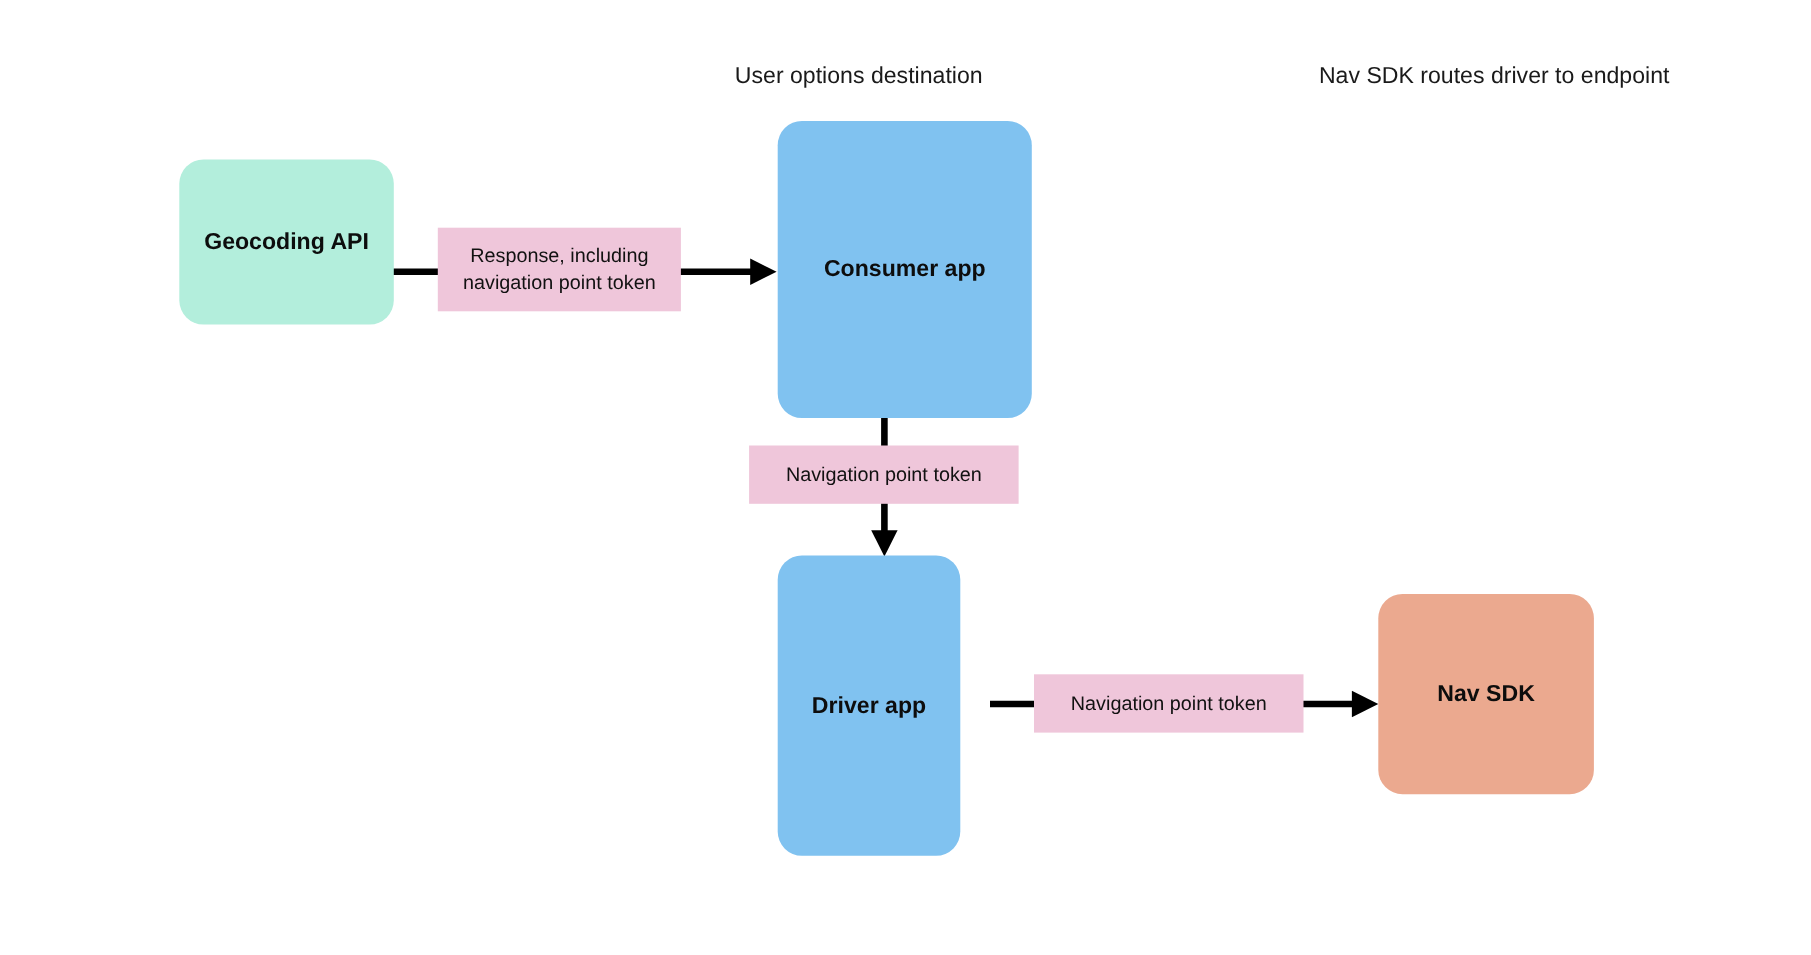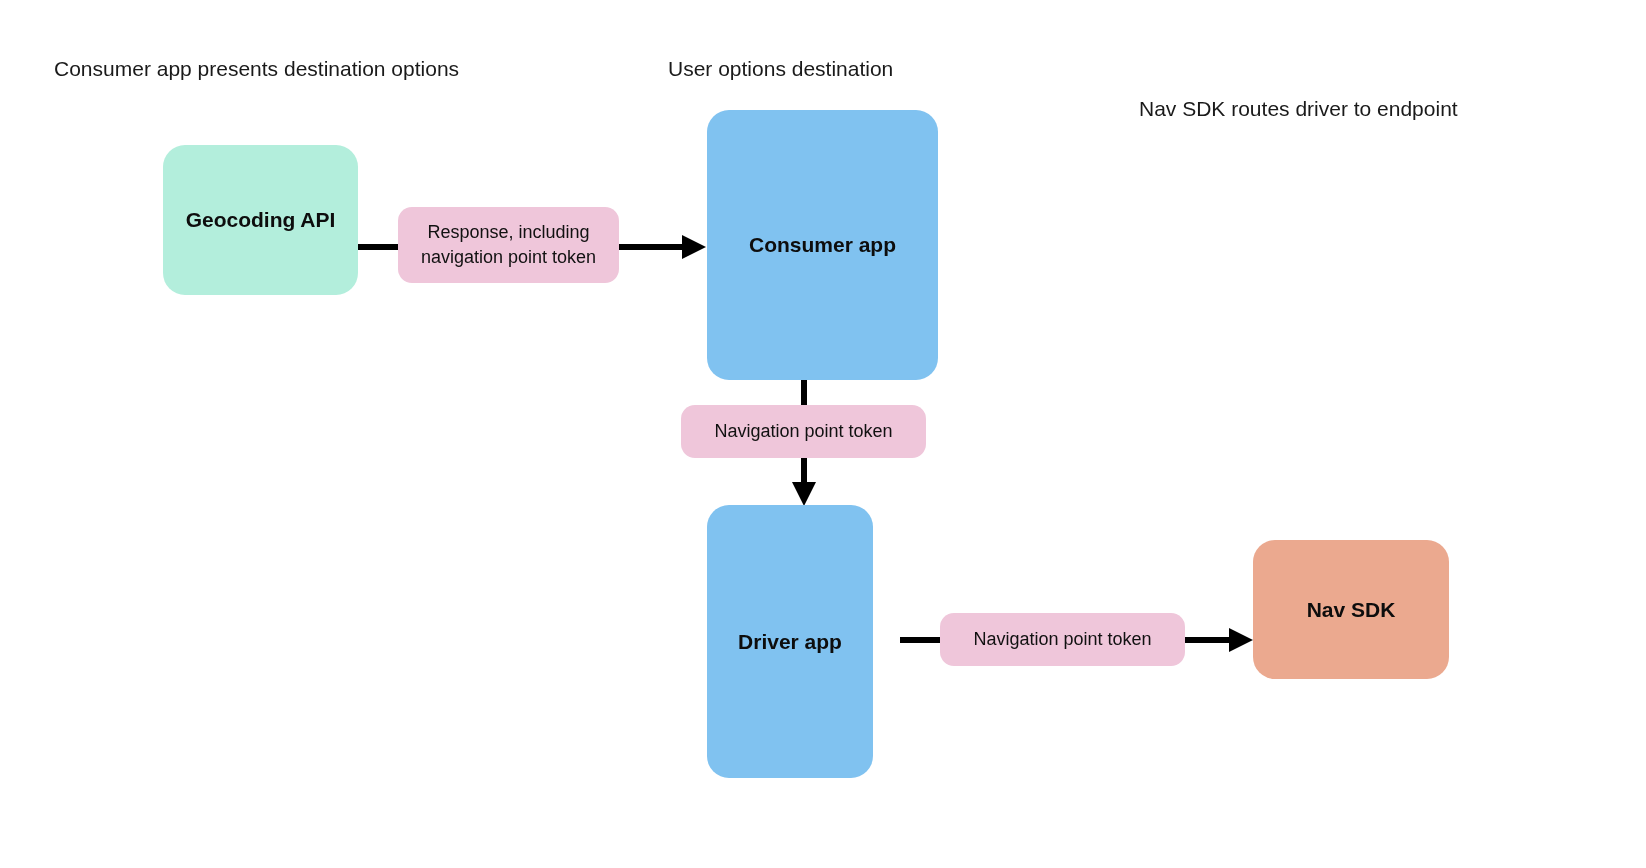--- a/index.html
+++ b/index.html
@@ -51,21 +51,20 @@
 
   
   .edge-label {
     position: absolute;
     box-sizing: border-box;
     display: flex;
     align-items: center;
     justify-content: center;
     text-align: center;
     z-index: 4;
-    border-radius: 14px;
   }
   .edge-label-text {
     font-size: 18px;
     line-height: 25px;
     color: #111111;
     font-weight: 400;
     padding: 0 8px;
   }
 
   
@@ -73,25 +72,24 @@
     position: absolute;
     z-index: 2;
   }
   .connector svg { display: block; }
 </style>
 </head>
 <body>
 
 <div id="canvas">
 
-  <div class="col-heading" style="left:54px; top:56px;">Consumer app presents destination options</div>
 
   <div class="col-heading" style="left:668px; top:56px;">User options destination</div>
 
-  <div class="col-heading" style="left:1139px; top:56px;margin-top:40px;">Nav SDK routes driver to endpoint</div>
+  <div class="col-heading" style="left:1199px; top:56px;">Nav SDK routes driver to endpoint</div>
 
   <div class="connector" style="left:357px; top:229px; width:352px; height:36px;">
     <svg width="352" height="36" viewBox="0 0 352 36" aria-hidden="true">
       <line x1="0" y1="18" x2="337" y2="18" stroke="#000000" stroke-width="6"></line>
       <polygon points="349,18 325,6 325,30" fill="#000000"></polygon>
     </svg>
   </div>
 
   <div class="connector" style="left:786px; top:378px; width:36px; height:130px;">
     <svg width="36" height="130" viewBox="0 0 36 130" aria-hidden="true">
@@ -112,21 +110,21 @@
   </div>
 
   <div class="node" style="left:707px; top:110px; width:231px; height:270px; background:#80c2f0;">
     <span class="node-label">Consumer app</span>
   </div>
 
   <div class="node" style="left:707px; top:505px; width:166px; height:273px; background:#80c2f0;">
     <span class="node-label">Driver app</span>
   </div>
 
-  <div class="node" style="left:1253px; top:540px; width:196px; height:139px; background:#eba98f;">
+  <div class="node" style="left:1253px; top:540px; width:196px; height:182px; background:#eba98f;">
     <span class="node-label">Nav SDK</span>
   </div>
 
   <div class="edge-label" style="left:398px; top:207px; width:221px; height:76px; background:#efc6da;">
     <span class="edge-label-text">Response, including navigation point token</span>
   </div>
 
   <div class="edge-label" style="left:681px; top:405px; width:245px; height:53px; background:#efc6da;">
     <span class="edge-label-text">Navigation point token</span>
   </div>

